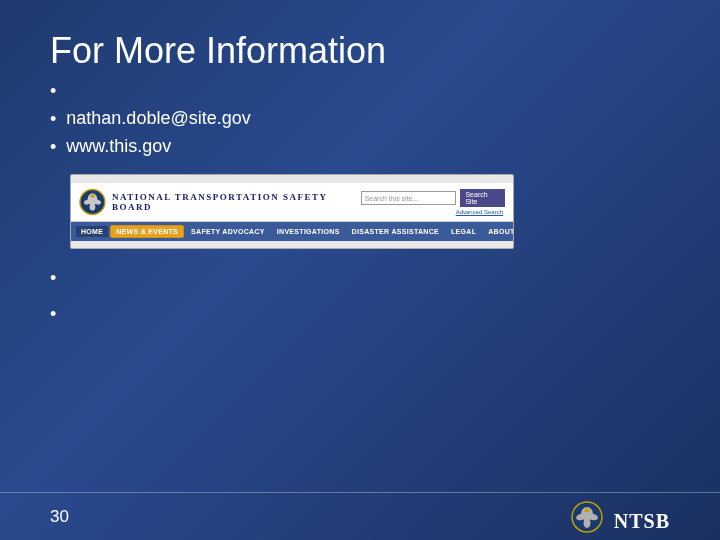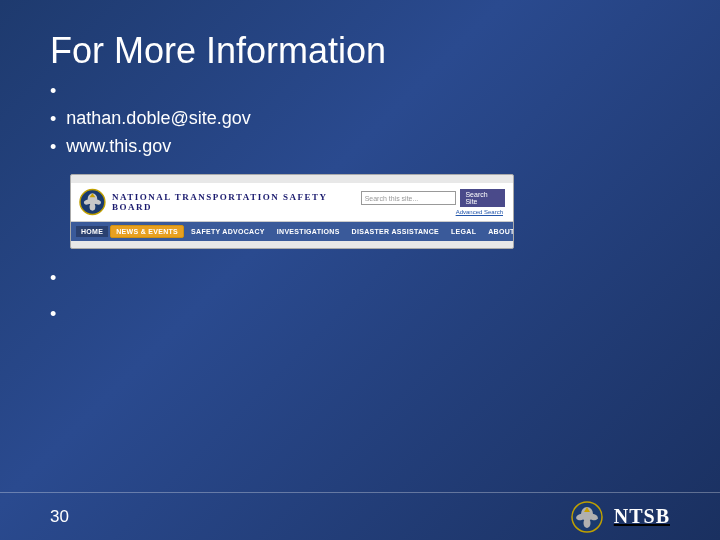--- a/index.html
+++ b/index.html
@@ -198,23 +198,22 @@
       padding: 0 50px;
     }
 
     .slide-number {
       color: #ffffff;
       font-size: 17px;
     }
 
     .ntsb-logo-footer {
       display: flex;
-      align-items: center;
+      align-items: flex-end;
       gap: 11px;
-      text-decoration: underline;
     }
 
     .ntsb-badge {
       width: 32px;
       height: 32px;
     }
 
     .ntsb-text {
       color: #ffffff;
       font-size: 20px;

